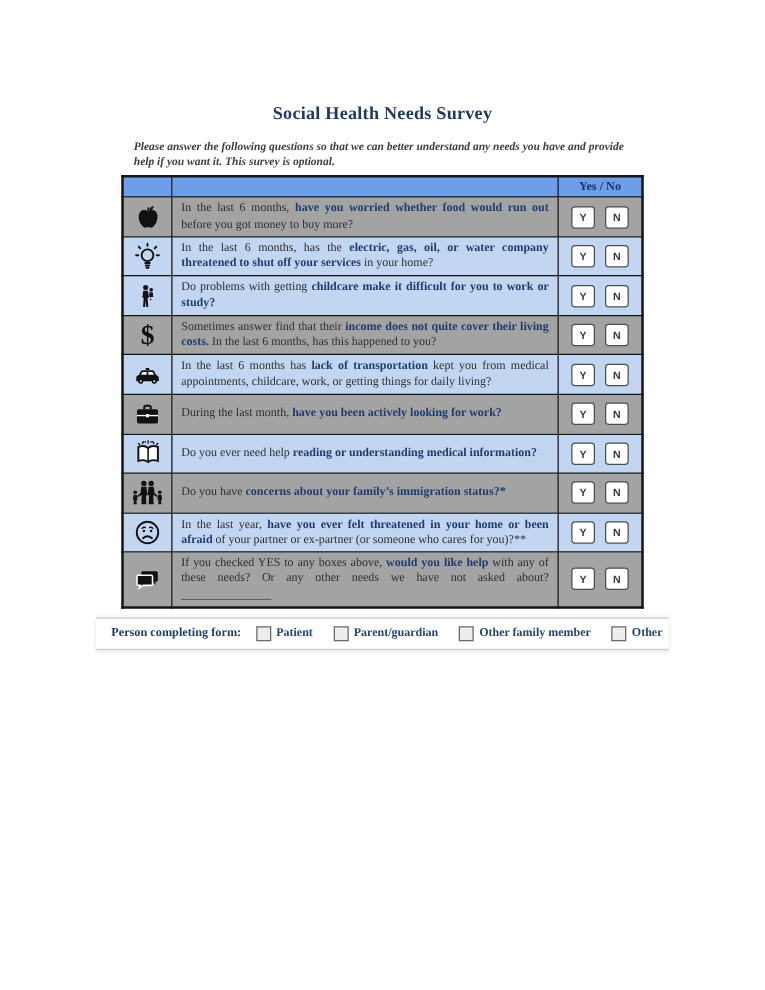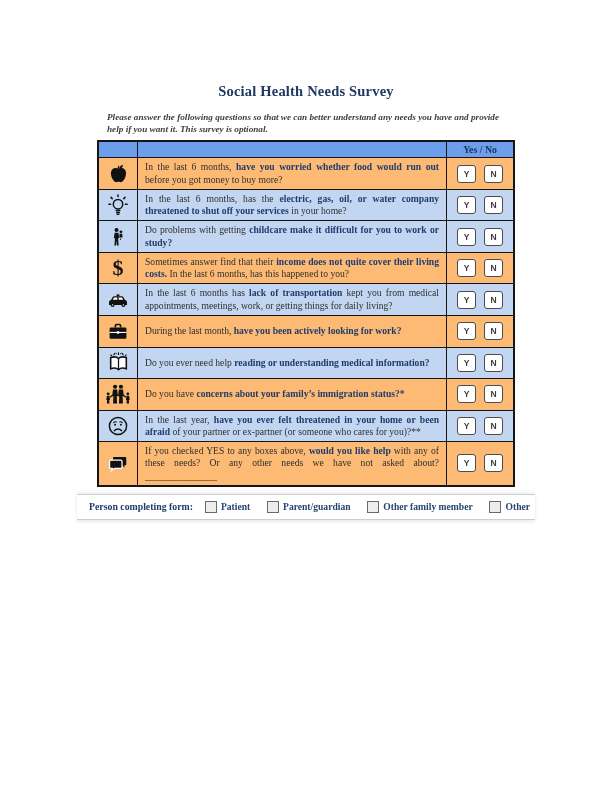--- a/index.html
+++ b/index.html
@@ -18,21 +18,21 @@
   table.survey { width:418px; margin:4px auto 0; border-collapse:collapse;
                  border:2px solid #151515; table-layout:fixed; }
   .survey th, .survey td { border:1.5px solid #151515; }
 
   .survey thead tr { height:17px; }
   .survey thead th { background:#6d9eeb; }
   .h-icon { width:36px; }
   .h-q { width:306px; }
   .h-yn { width:64px; font-size:9.8px; font-weight:bold; color:#17335e; text-align:center; }
 
-  .survey tbody tr { height:31.5px; background:#fdba74; }
+  .survey tbody tr { height:31.5px; background:#a3a3a3; }
   .survey tbody tr.shaded td { background:#c2d6f2; }
 
   td.icon-cell { text-align:center; vertical-align:middle; }
   td.icon-cell svg { display:inline-block; vertical-align:middle; }
 
   td.q-cell { padding:3px 7px; font-size:9.6px; line-height:1.28; color:#2f2f2f;
               text-align:justify; vertical-align:middle; }
   .q-text .em { color:#1f3c6d; font-weight:bold; }
 
   td.yn-cell { text-align:center; vertical-align:middle; }
@@ -139,21 +139,21 @@
     <td class="icon-cell"><span class="icon-host"><svg width="24" height="24" viewBox="0 0 24 24">
     <rect x="10.6" y="6.4" width="2.8" height="1.8" fill="#111"></rect>
     <path fill="#111" d="M3 17 V14.4 C3 13.2 3.8 12.3 5 12 L6.6 9.2 C6.9 8.6 7.5 8.2 8.2 8.2 H15.8 C16.5 8.2 17.1 8.6 17.4 9.2 L19 12 C20.2 12.3 21 13.2 21 14.4 V17 Z"></path>
     <path fill="#fff" d="M8 9.5 H11.3 V11.7 H6.8 Z"></path>
     <path fill="#fff" d="M12.7 9.5 H16 L17.2 11.7 H12.7 Z"></path>
     <circle cx="6.6" cy="16.9" r="2" fill="#111"></circle>
     <circle cx="17.4" cy="16.9" r="2" fill="#111"></circle>
     <circle cx="6.6" cy="16.9" r="0.7" fill="#fff"></circle>
     <circle cx="17.4" cy="16.9" r="0.7" fill="#fff"></circle>
   </svg></span></td>
-    <td class="q-cell"><span class="q-text"><span class="plain">In the last 6 months has </span><span class="em">lack of transportation</span><span class="plain"> kept you from medical appointments, meetings, work, or getting things for daily living?</span></span></td>
+    <td class="q-cell"><span class="q-text"><span class="plain">In the last 6 months has </span><span class="em">lack of transportation</span><span class="plain"> kept you from medical appointments, childcare, work, or getting things for daily living?</span></span></td>
     <td class="yn-cell">
       <span class="yn-wrap">
         <span class="box yes-box">Y</span>
         <span class="box no-box">N</span>
       </span>
     </td>
   </tr>
         <tr>
     <td class="icon-cell"><span class="icon-host"><svg width="24" height="24" viewBox="0 0 24 24">
     <path fill="none" stroke="#111" stroke-width="1.6" d="M9.4 8.4 V6.7 C9.4 6 9.9 5.5 10.6 5.5 H13.4 C14.1 5.5 14.6 6 14.6 6.7 V8.4"></path>

